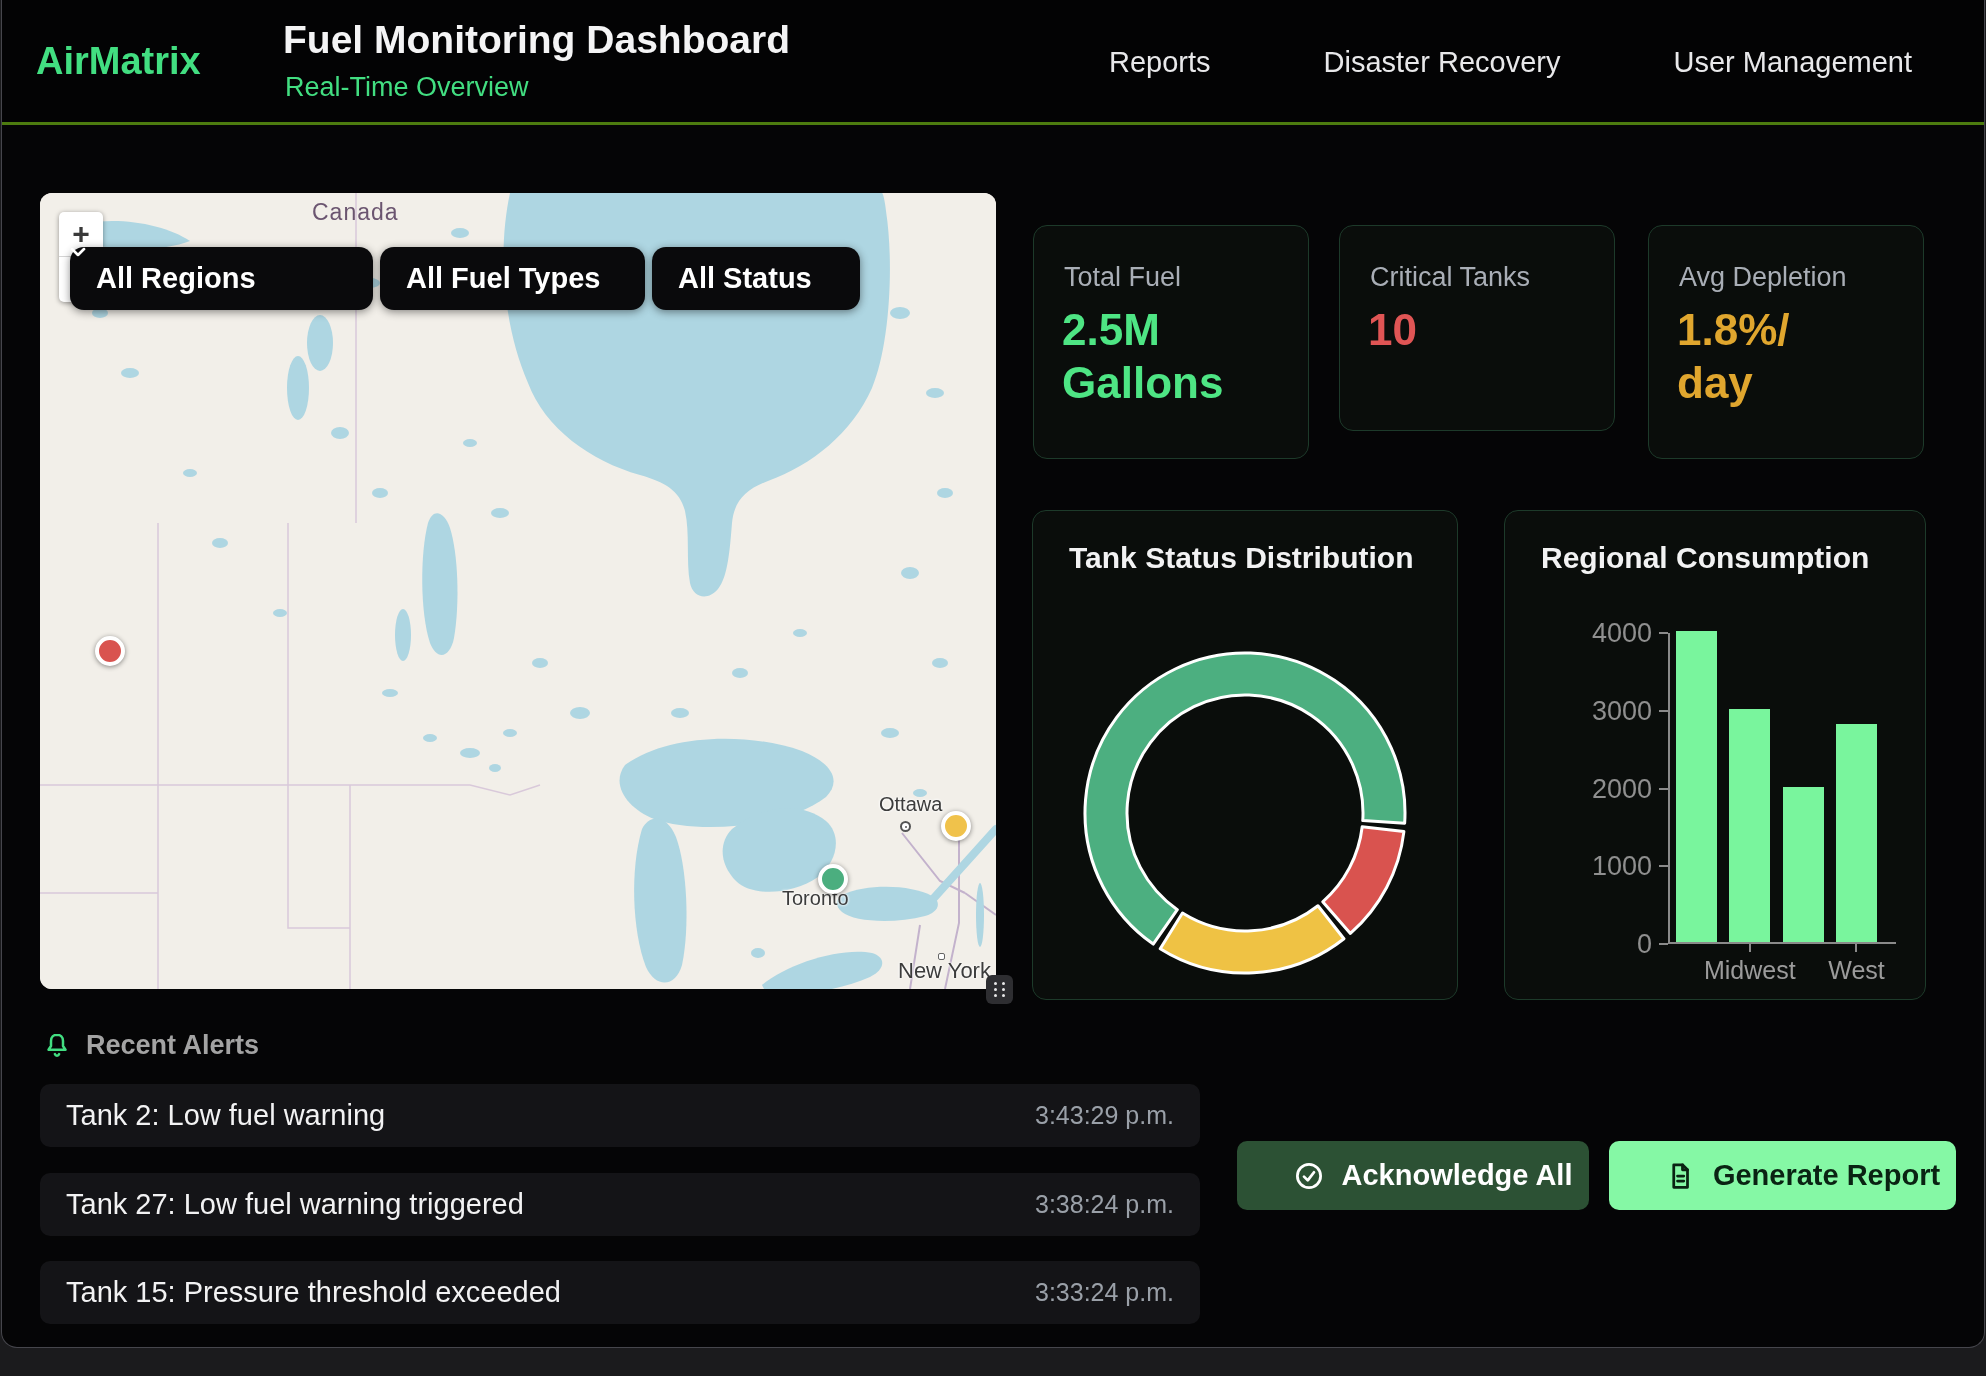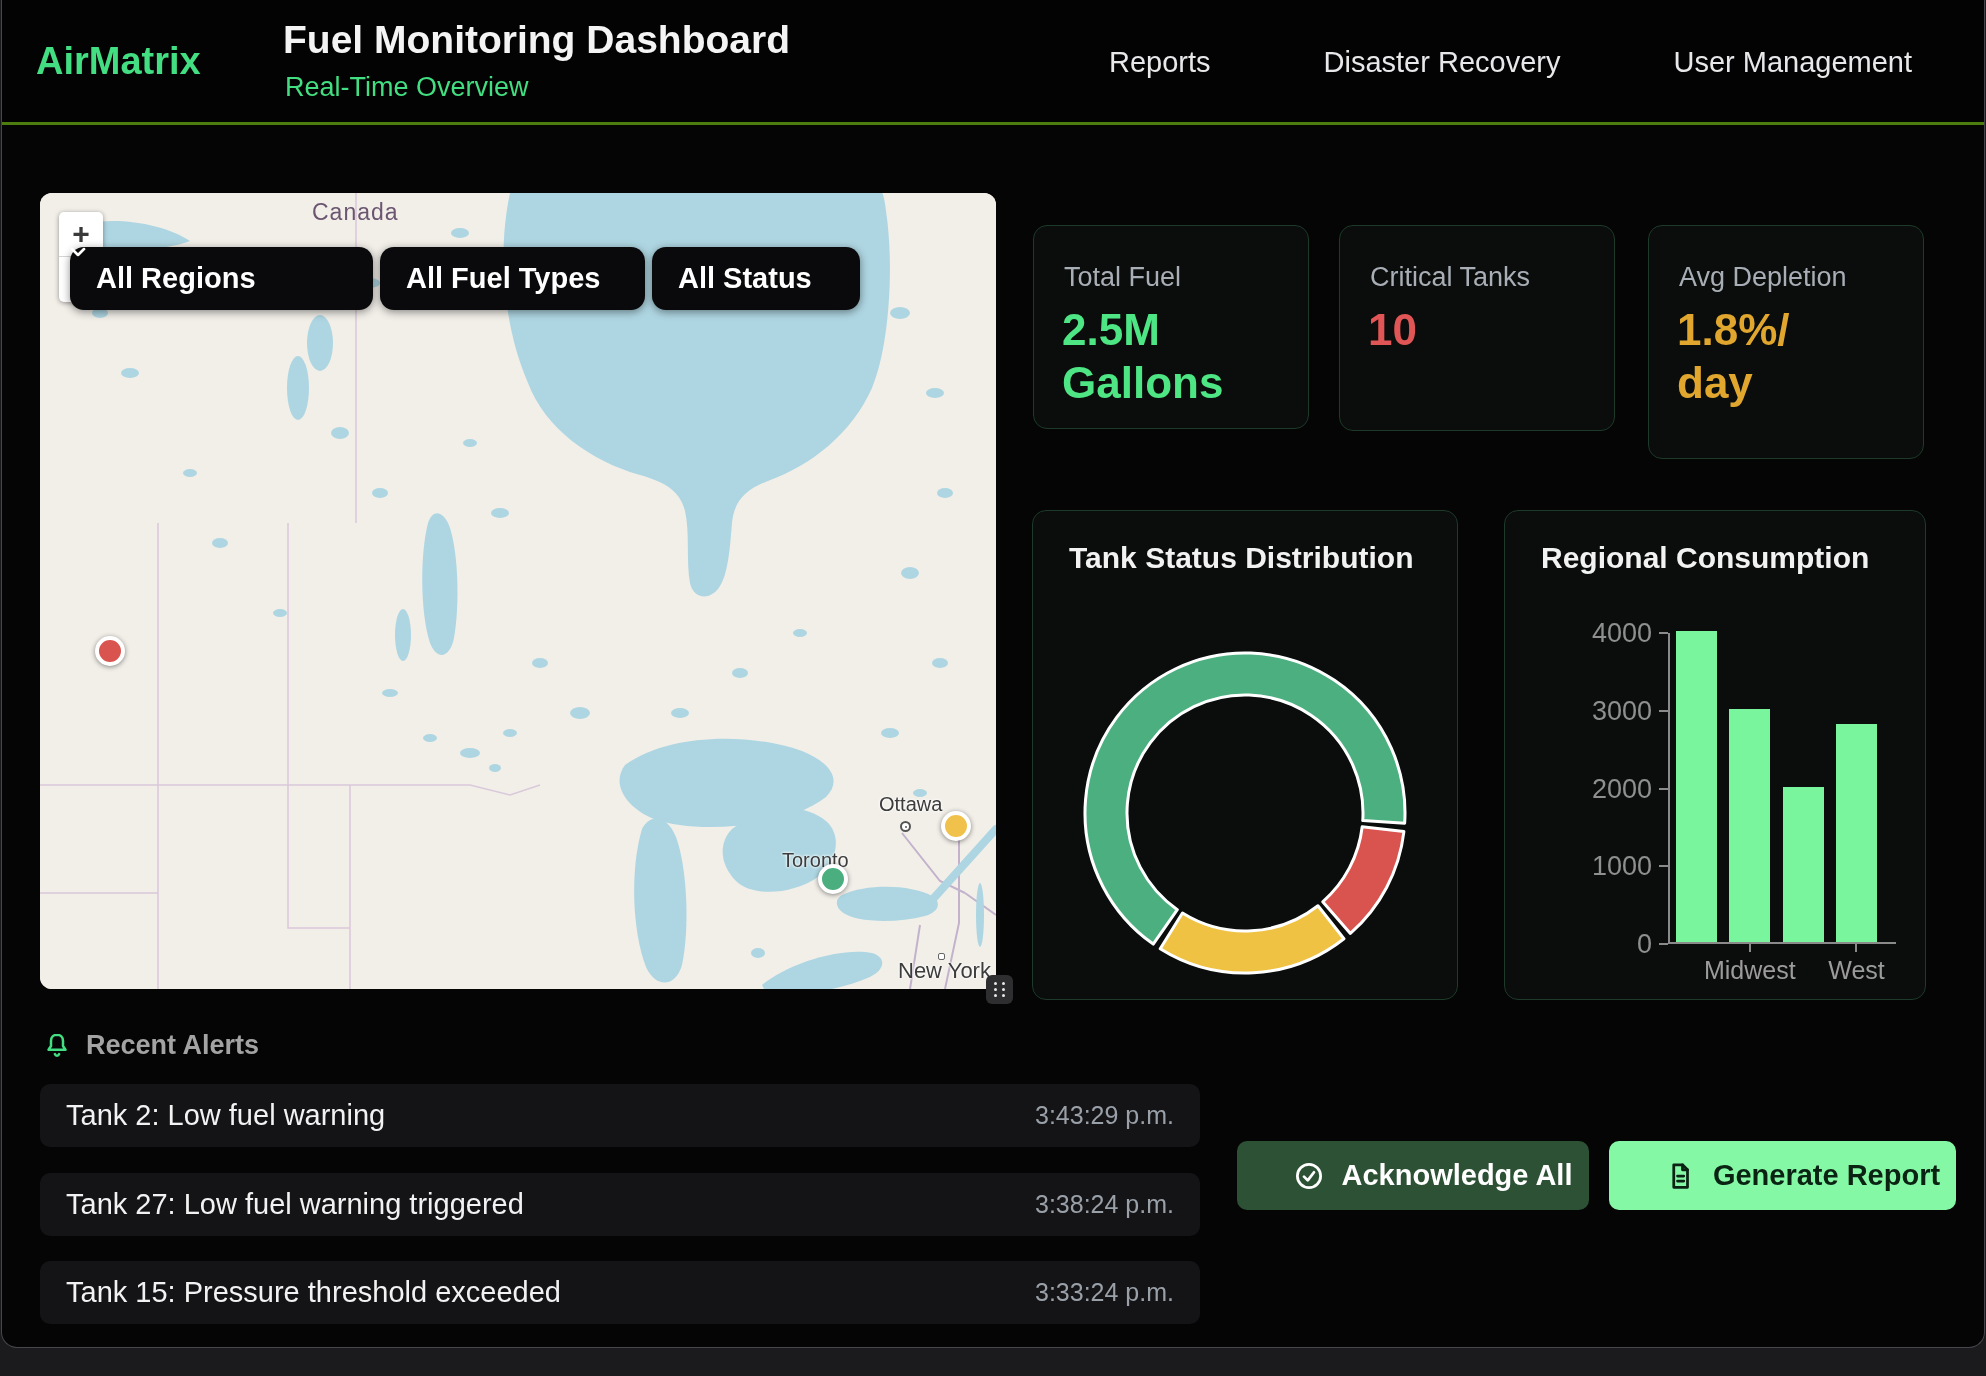--- a/index.html
+++ b/index.html
@@ -171,21 +171,21 @@
           <ellipse cx="390" cy="545" rx="7" ry="4"></ellipse>
             <ellipse cx="430" cy="560" rx="10" ry="5"></ellipse>
           <ellipse cx="455" cy="575" rx="6" ry="4"></ellipse>
             <ellipse cx="718" cy="760" rx="7" ry="5"></ellipse>
         </g>
       </svg>
 
       <div class="map-label" style="left:272px; top:6px;">Canada</div>
       <div class="city-label" style="left:839px; top:600px;">Ottawa</div>
       <div class="city-dot" style="left:860px; top:628px;"></div>
-      <div class="city-label" style="left:742px; top:656px;">Toronto</div>
+      <div class="city-label" style="left:742px; top:694px;">Toronto</div>
       <div class="city-label" style="left:858px; top:765px; font-size:22px;">New York</div>
       <div class="ny-dot" style="left:898px; top:760px;"></div>
 
       <div class="zoomctl">
         <div class="zbtn">+</div>
         <div class="zbtn">−</div>
       </div>
 
       <div class="filters">
         <div class="dropdown dd-1">
@@ -221,21 +221,21 @@
 
     <div class="drag-handle">
       <i></i>
         <i></i>
         <i></i>
         <i></i>
         <i></i>
         <i></i>
     </div>
 
-    <div class="card" style="left:1031px; top:225px; width:276px; height:204px;">
+    <div class="card" style="left:1031px; top:225px; width:276px; height:234px;">
       <div class="stat-label">Total Fuel</div>
       <div class="stat-value" style="color: rgb(78, 229, 132);">2.5M
 Gallons</div>
     </div>
     <div class="card" style="left:1337px; top:225px; width:276px; height:206px;">
       <div class="stat-label">Critical Tanks</div>
       <div class="stat-value" style="color: rgb(224, 85, 85);">10</div>
     </div>
     <div class="card" style="left:1646px; top:225px; width:276px; height:234px;">
       <div class="stat-label">Avg Depletion</div>

